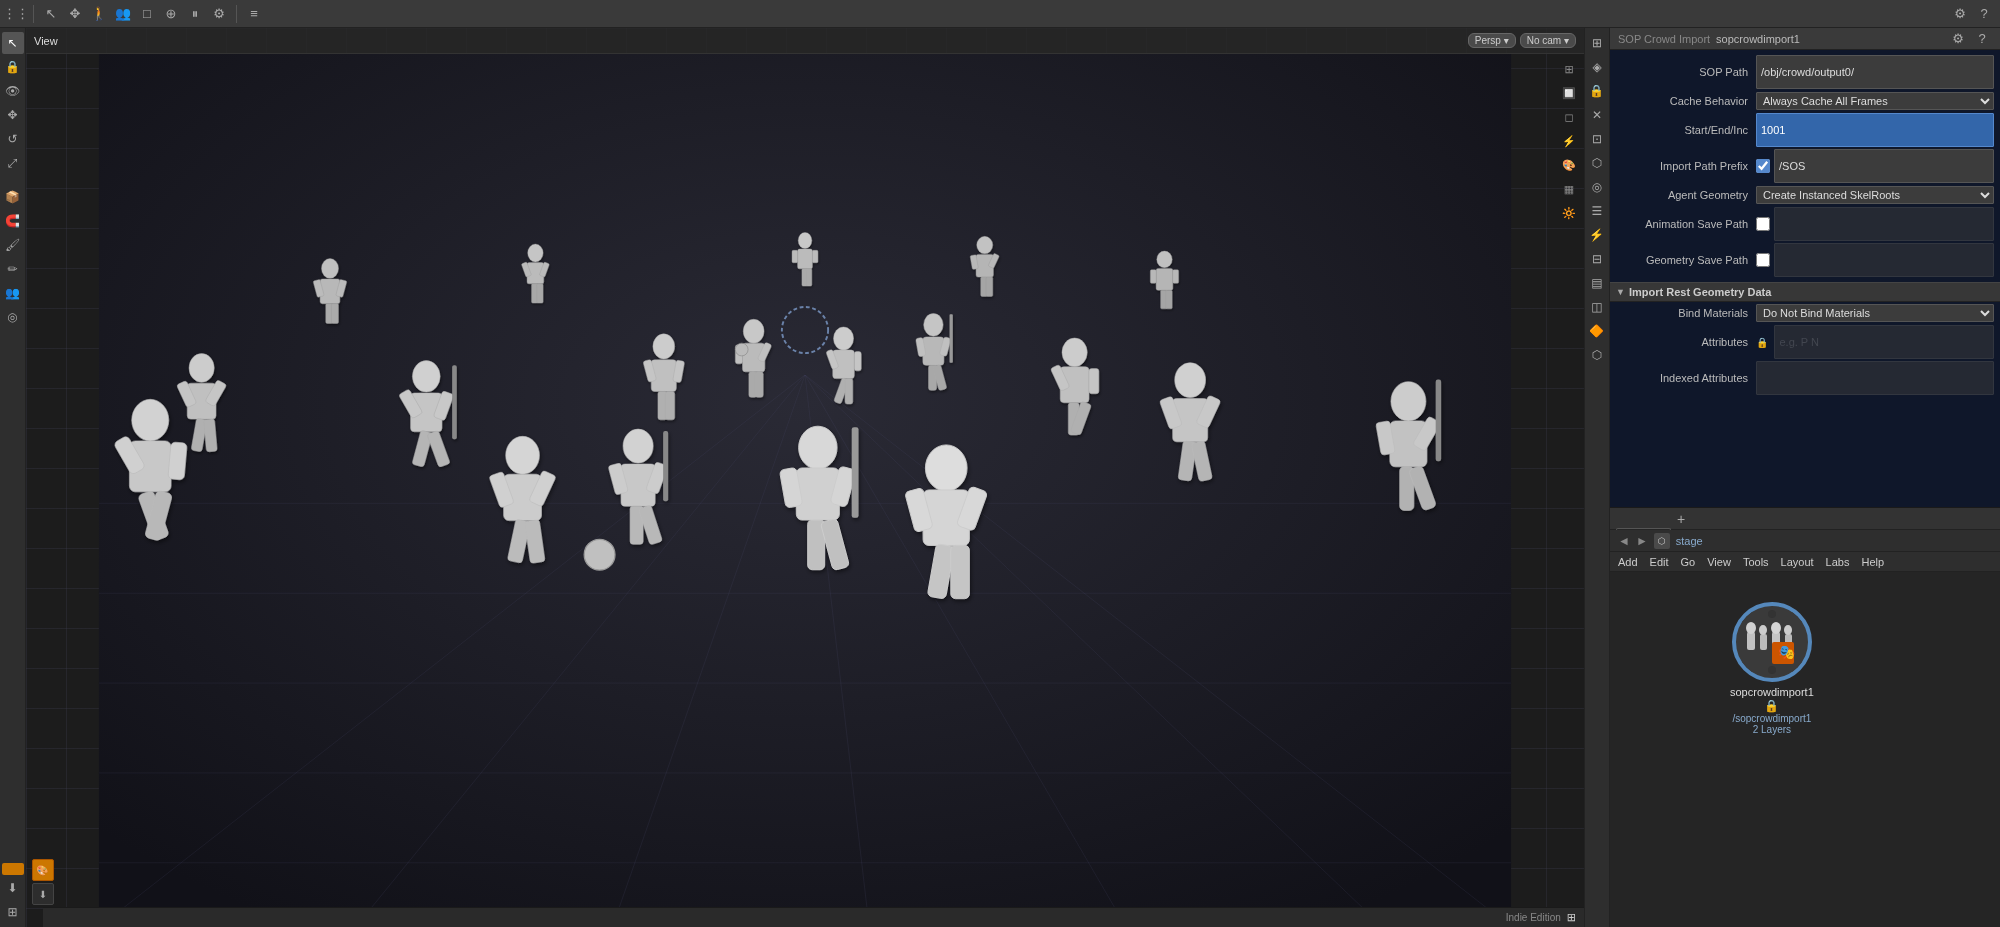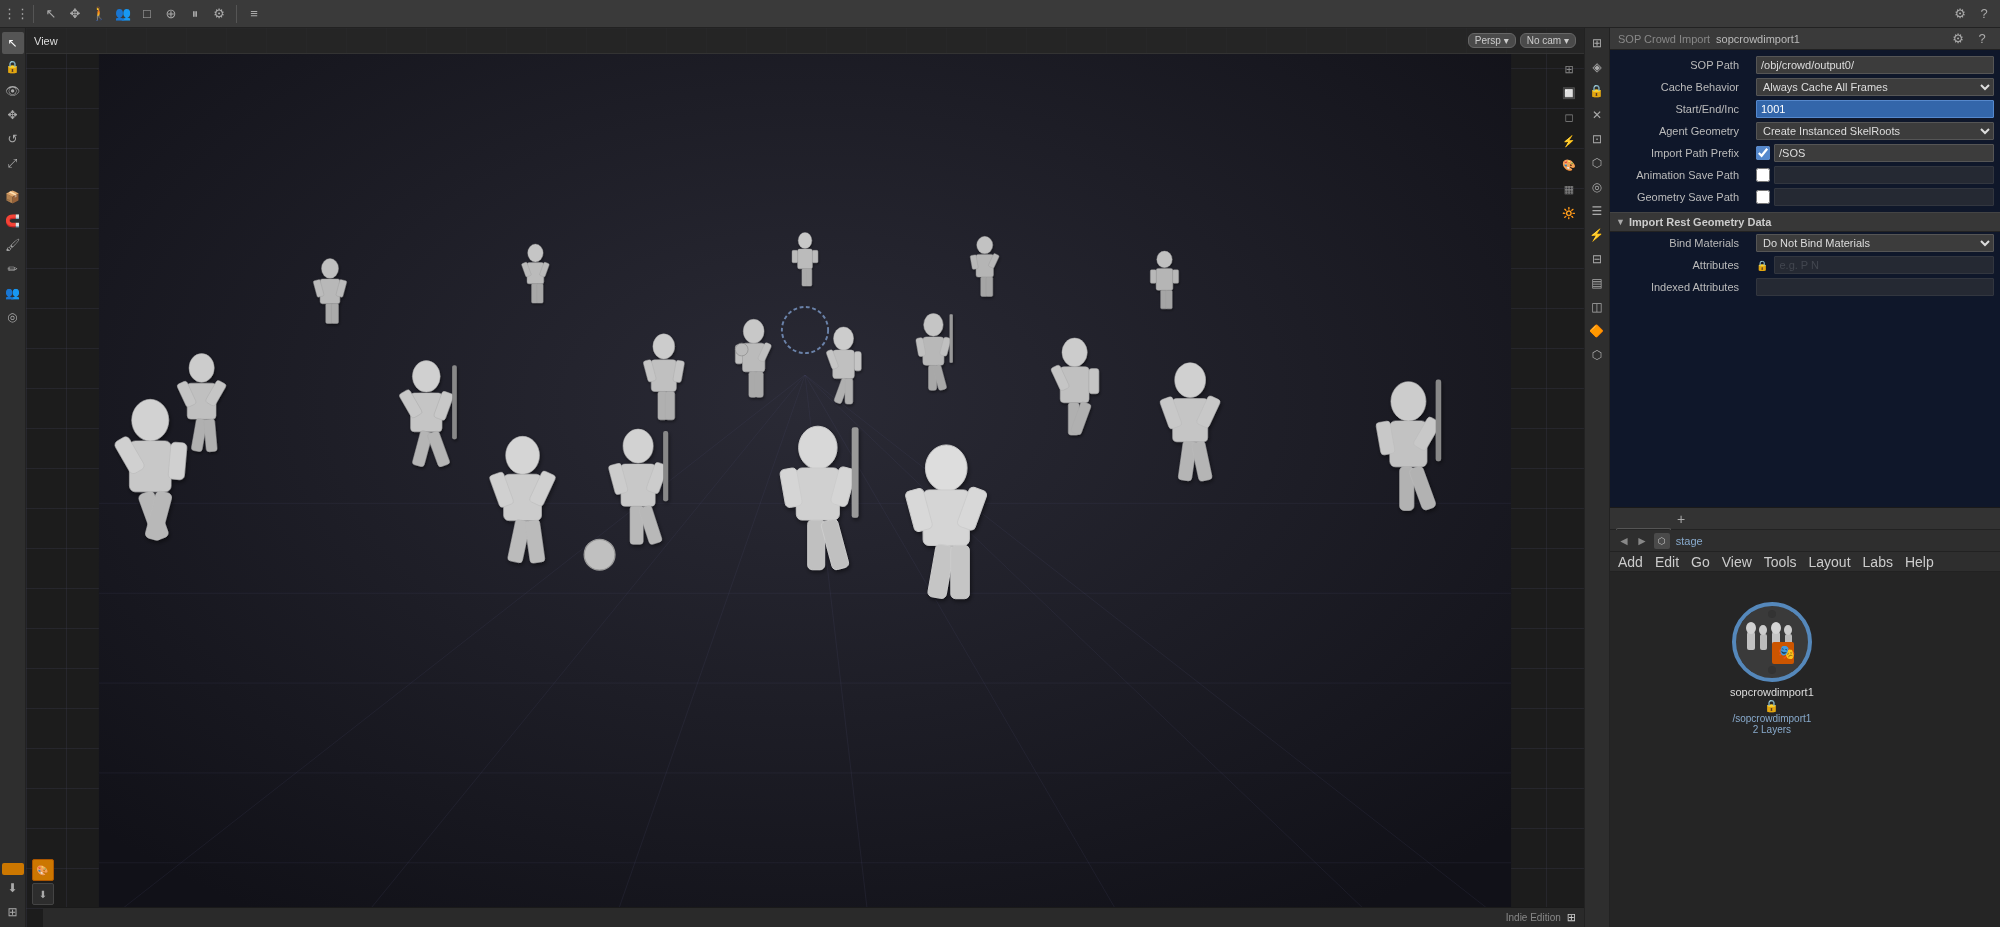--- a/index.html
+++ b/index.html
@@ -210,39 +210,39 @@
 
     .param-row {
       display: flex;
       align-items: center;
       min-height: 22px;
       padding: 1px 6px;
     }
     .param-label {
       width: 140px;
       text-align: right;
-      padding-right: 17px;
+      padding-right: 8px;
       color: #bbb;
       font-size: 11px;
       flex-shrink: 0;
     }
     .param-value {
       flex: 1;
       display: flex;
       align-items: center;
       gap: 4px;
     }
     .param-input {
       flex: 1;
       height: 18px;
       background: #3c3c3c;
       border: 1px solid #555;
       color: #ddd;
       font-size: 11px;
-      padding: 0 4px;
+      padding: 16px 4px;
       border-radius: 1px;
     }
     .param-input.highlighted {
       background: #3366aa;
       border-color: #5588cc;
       color: #fff;
     }
     .param-select {
       flex: 1;
       height: 18px;
@@ -377,21 +377,21 @@
       background: #2e2e2e;
       border-bottom: 1px solid #222;
       display: flex;
       align-items: center;
       padding: 0 8px;
       gap: 12px;
       flex-shrink: 0;
     }
     .menu-item {
       color: #ccc;
-      font-size: 14px;
+      font-size: 11px;
       cursor: pointer;
     }
 
     
     .node-graph {
       flex: 1;
       position: relative;
       overflow: hidden;
       background: #252525;
     }
@@ -849,35 +849,35 @@
       </div>
 
       <div class="param-row">
         <div class="param-label">Start/End/Inc</div>
         <div class="param-value">
           <input class="param-input highlighted" type="text" value="1001" style="">
         </div>
       </div>
 
       <div class="param-row">
+        <div class="param-label">Import Path Prefix</div>
+        <div class="param-value">
+          <input type="checkbox" class="param-checkbox" checked="" style="">
+          <input class="param-input" type="text" value="/SOS" style="">
+        </div>
+      </div>
+
+      <div class="param-row">
         <div class="param-label">Agent Geometry</div>
         <div class="param-value">
           <select class="param-select">
             <option>Create Instanced SkelRoots</option>
             <option>Create Points Only</option>
             <option>Create Full Geometry</option>
           </select>
-        </div>
-      </div>
-
-      <div class="param-row">
-        <div class="param-label">Import Path Prefix</div>
-        <div class="param-value">
-          <input type="checkbox" class="param-checkbox" checked="" style="">
-          <input class="param-input" type="text" value="/SOS" style="">
         </div>
       </div>
 
       <div class="param-row">
         <div class="param-label">Animation Save Path</div>
         <div class="param-value">
           <input type="checkbox" class="param-checkbox" style="">
           <input class="param-input" type="text" value="" style="opacity: 0.5;">
         </div>
       </div>

